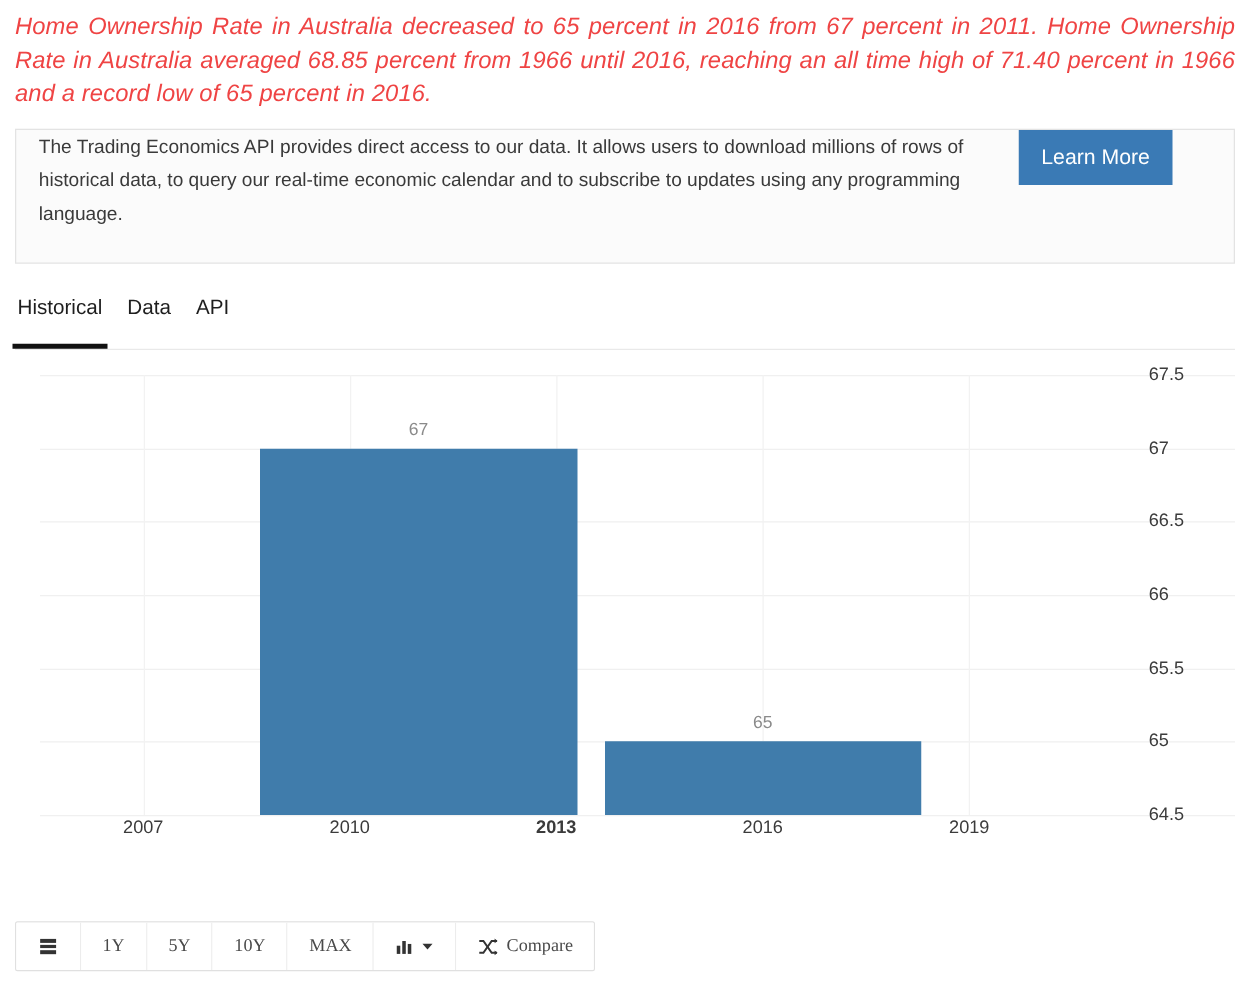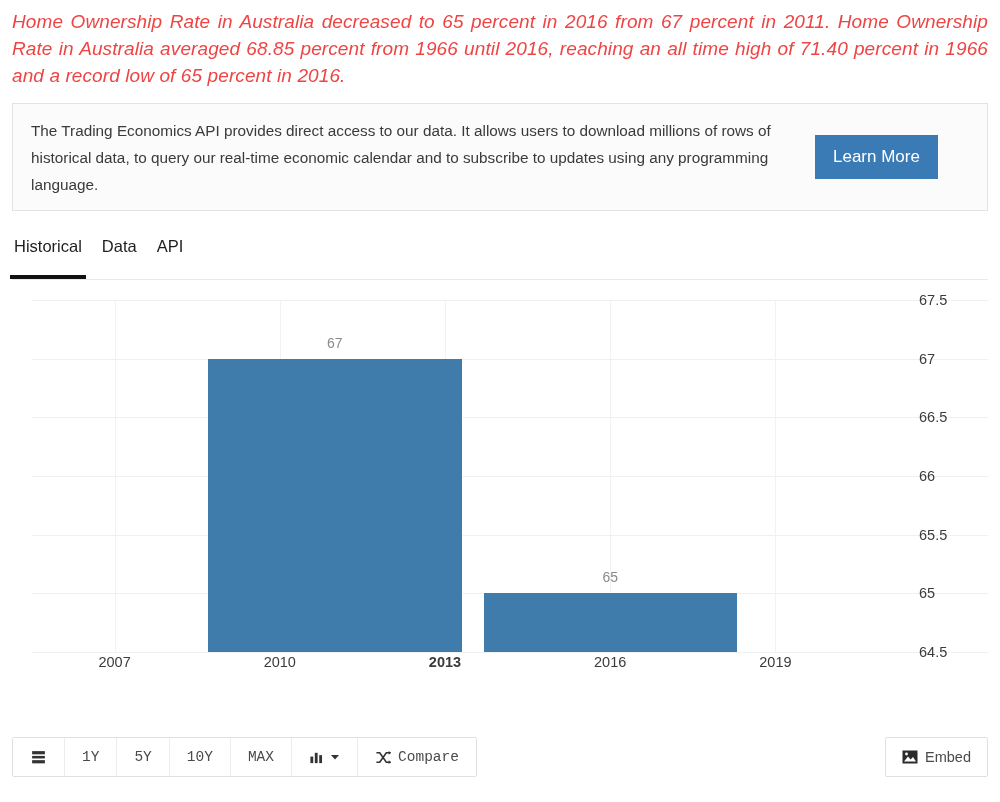--- a/index.html
+++ b/index.html
@@ -29,21 +29,21 @@
   }
 
   
   .api-box {
     margin: 14px 12px 0 12px;
     border: 1px solid #e3e3e3;
     background: #fbfbfb;
     height: 108px;
     box-sizing: border-box;
     display: flex;
-    align-items: center;
+    align-items: flex-start;
     padding: 0 22px 0 18px;
   }
   .api-text {
     flex: 1 1 auto;
     font-size: 15.3px;
     line-height: 27px;
     color: #3a3a3a;
     padding-right: 24px;
     max-width: 760px;
   }
@@ -180,21 +180,21 @@
     align-items: center;
     justify-content: center;
     gap: 6px;
     padding: 0 17px;
     font-size: 14.5px;
     color: #4a4a4a;
     border-right: 1px solid #ececec;
     background: #ffffff;
     cursor: pointer;
     white-space: nowrap;
-    font-family: Liberation Mono, monospace;
+    font-family: Liberation Serif, serif;
   }
   .tb-btn:last-child { border-right: none; }
   .embed-btn {
     display: flex;
     align-items: center;
     gap: 7px;
     padding: 0 16px;
     font-size: 14.5px;
     color: #4a4a4a;
     border: 1px solid #e0e0e0;
@@ -307,23 +307,13 @@
           <path d="M1.5 4 H5 L12 14 H16.5" stroke="#333" stroke-width="1.7" fill="none"></path>
           <path d="M1.5 14 H5 L12 4 H16.5" stroke="#333" stroke-width="1.7" fill="none"></path>
           <path d="M14.5 2 L17 4 L14.5 6 Z" fill="#333"></path>
           <path d="M14.5 12 L17 14 L14.5 16 Z" fill="#333"></path>
         </svg>
       </span>
       <span>Compare</span>
     </div>
   </div>
 
-  <button class="embed-btn">
-    <span class="ico">
-      <svg width="16" height="14" viewBox="0 0 16 14">
-          <rect x="0.5" y="0.5" width="15" height="13" fill="#2b2b2b"></rect>
-          <circle cx="4.5" cy="4" r="1.4" fill="#fff"></circle>
-          <path d="M2 11.5 L6 6.5 L8.6 9.5 L11 7 L14 11.5 Z" fill="#fff"></path>
-        </svg>
-    </span>
-    <span>Embed</span>
-  </button>
 </div>
 
 </body></html>

